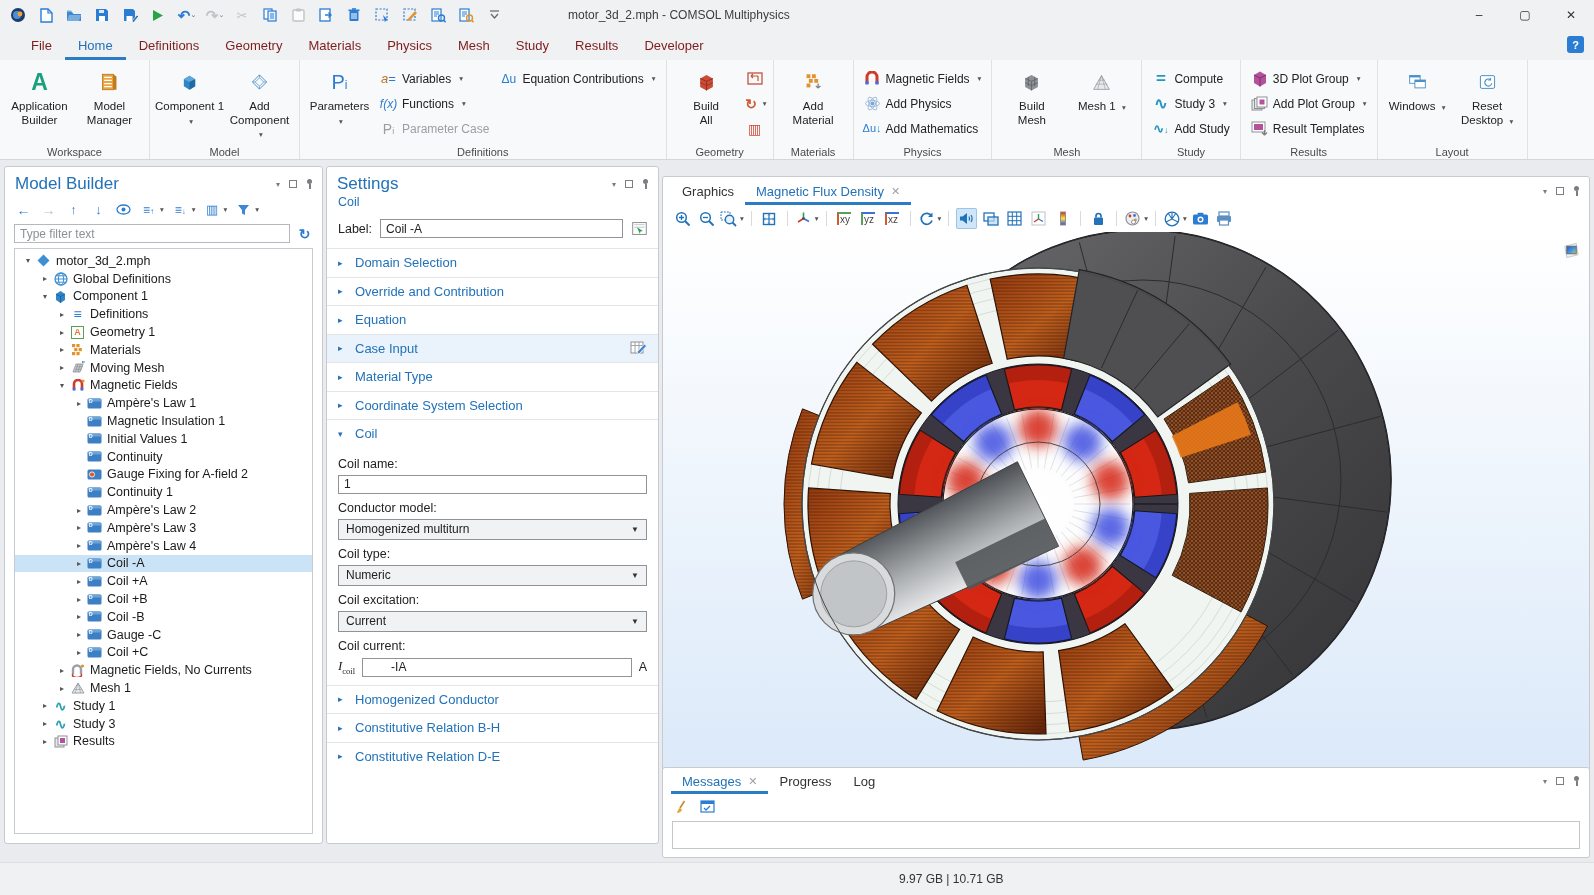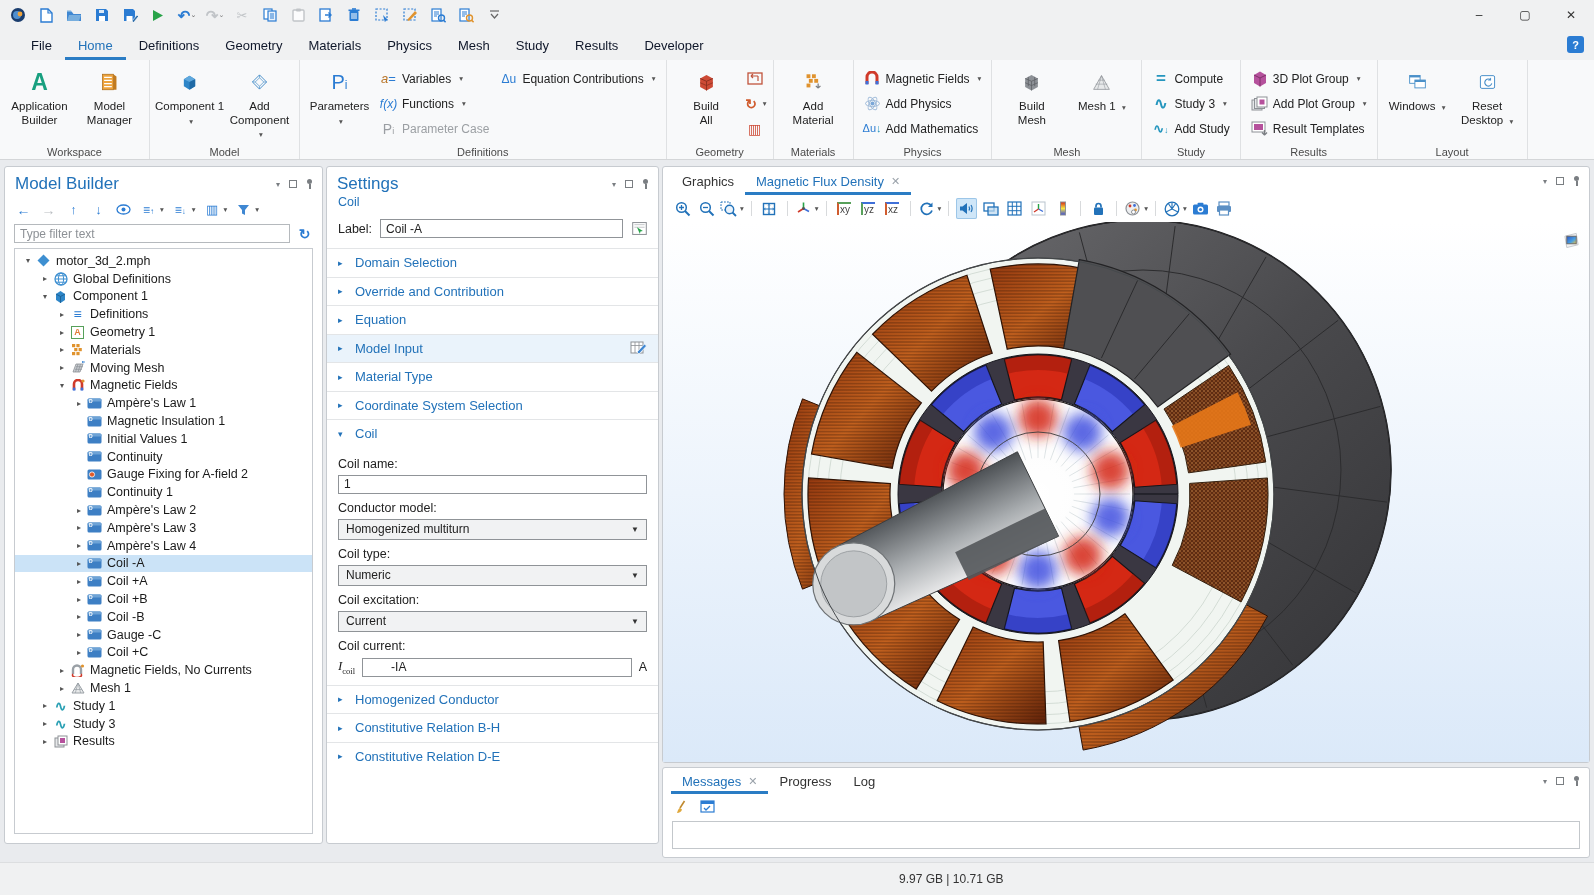--- a/index.html
+++ b/index.html
@@ -11,21 +11,21 @@
   .qat{position:absolute;left:6px;top:0;height:30px;display:flex;align-items:center;gap:4px;}
   .qbtn{width:24px;height:24px;display:flex;align-items:center;justify-content:center;border-radius:2px;}
   .qdd{font-size:7px;color:#666;margin-left:-2px;}
   .win-title{position:absolute;left:568px;top:0;height:30px;display:flex;align-items:center;
              font-size:12px;color:#3c3c3c;}
   .win-controls{position:absolute;right:0;top:0;height:30px;display:flex;}
   .wbtn{width:46px;height:30px;display:flex;align-items:center;justify-content:center;font-size:12px;color:#333;}
   
   .menubar{position:absolute;left:0;top:30px;width:100%;height:30px;background:#f0f1f2;
            display:flex;align-items:stretch;padding-left:18px;}
-  .mtab{padding:0 13px;display:flex;align-items:center;font-size:13px;color:#0f172a;cursor:default;}
+  .mtab{padding:0 13px;display:flex;align-items:center;font-size:13px;color:#7f1d1d;cursor:default;}
   .mtab.active{color:#2272b9;box-shadow:inset 0 -3px 0 #2a7cc4;}
   .help-btn{position:absolute;right:10px;top:36px;width:17px;height:17px;background:#2b7cd3;color:#fff;
             border-radius:3px;font-size:11px;font-weight:bold;display:flex;align-items:center;justify-content:center;}
   
   .ribbon{position:absolute;left:0;top:60px;width:100%;height:100px;background:#f8f9fa;
           border-bottom:1px solid #d4d6d8;display:flex;align-items:stretch;}
   .rgroup{position:relative;border-right:1px solid #dfe1e3;padding:3px 5px 16px 5px;display:flex;gap:1px;}
   .rgroup-label{position:absolute;bottom:1px;left:0;right:0;text-align:center;font-size:11px;color:#4a4a4a;}
   .rbig{width:69px;display:flex;flex-direction:column;align-items:center;padding-top:3px;
         font-size:11.5px;line-height:1.18;text-align:center;color:#222;border-radius:2px;}
@@ -68,21 +68,21 @@
   .flabel{font-size:12.5px;color:#222;margin:7px 0 4px 0;}
   .txtin{height:19px;border:1px solid #909498;font-size:12px;padding:0 5px;color:#222;outline:none;width:100%;}
   .selbox{height:21px;background:#f1f2f3;border:1px solid #8f9397;display:flex;align-items:center;
           font-size:12px;color:#222;padding:0 7px;}
   .selbox .arr{margin-left:auto;font-size:8px;color:#333;}
   .cur-row{display:flex;align-items:center;gap:7px;margin-top:1px;}
   .cur-sym{font-family:"Liberation Serif",serif;font-style:italic;font-size:13px;}
   .cur-sym sub{font-size:8.5px;font-style:normal;}
   .unit{font-size:12.5px;color:#222;}
   
-  #gp{left:662px;top:166px;width:928px;height:597px;display:flex;flex-direction:column;}
+  #gp{left:662px;top:176px;width:928px;height:597px;display:flex;flex-direction:column;}
   .gtabs{display:flex;align-items:center;height:28px;padding-left:8px;}
   .gtab{padding:0 11px;font-size:13px;color:#333;height:100%;display:flex;align-items:center;gap:7px;}
   .gtab.active{color:#2272b9;box-shadow:inset 0 -3px 0 #2a7cc4;}
   .gtab .x{color:#9aa2aa;font-size:11px;}
   .gtools{display:flex;align-items:center;height:27px;gap:3px;padding:0 9px;}
   .gsep{width:1px;height:15px;background:#d8dadc;margin:0 4px;}
   .gbtn{min-width:21px;height:21px;display:flex;align-items:center;justify-content:center;border-radius:2px;}
   .gbtn.on{background:#cfe6f8;box-shadow:inset 0 0 0 1px #9cc6e8;}
   .canvas{flex:1;position:relative;overflow:hidden;}
   .corner-ic{position:absolute;right:9px;top:9px;}
@@ -249,20 +249,21 @@
         </div>
         <div class="qbtn">
           <span class="iwrap">
             <svg width="11" height="10" viewBox="0 0 11 10">
               <path d="M1 1h9" stroke="#666" stroke-width="1.2"></path>
               <path d="M2 4l3.5 4L9 4" fill="none" stroke="#666" stroke-width="1.2"></path>
             </svg>
           </span>
         </div>
       </div>
+    <div class="win-title">motor_3d_2.mph - COMSOL Multiphysics</div>
     <div class="win-controls">
       <div class="wbtn">–</div>
       <div class="wbtn">▢</div>
       <div class="wbtn">✕</div>
     </div>
   </div>
 
   <div class="menubar" id="menubar">
       <div class="mtab">File</div>
       <div class="mtab active">Home</div>
@@ -1031,21 +1032,21 @@
         <div class="sec">
           <span class="chev">▸</span>
           <span>Override and Contribution</span>
         </div>
         <div class="sec">
           <span class="chev">▸</span>
           <span>Equation</span>
         </div>
         <div class="sec hl">
           <span class="chev">▸</span>
-          <span>Model Input</span>
+          <span>Case Input</span>
           <span class="secic"><span class="iwrap">
               <svg width="17" height="15" viewBox="0 0 17 15">
                 <rect x="1" y="2" width="12" height="11" fill="#fff" stroke="#8d9196"></rect>
                 <path d="M1 5.5h12M5 2v11M9 2v11" stroke="#8d9196" stroke-width=".8"></path>
                 <path d="M7 12L14.5 4l2 2L9 14z" fill="#3f87d2" stroke="#fff" stroke-width=".7"></path>
               </svg>
             </span></span>
         </div>
         <div class="sec">
           <span class="chev">▸</span>

